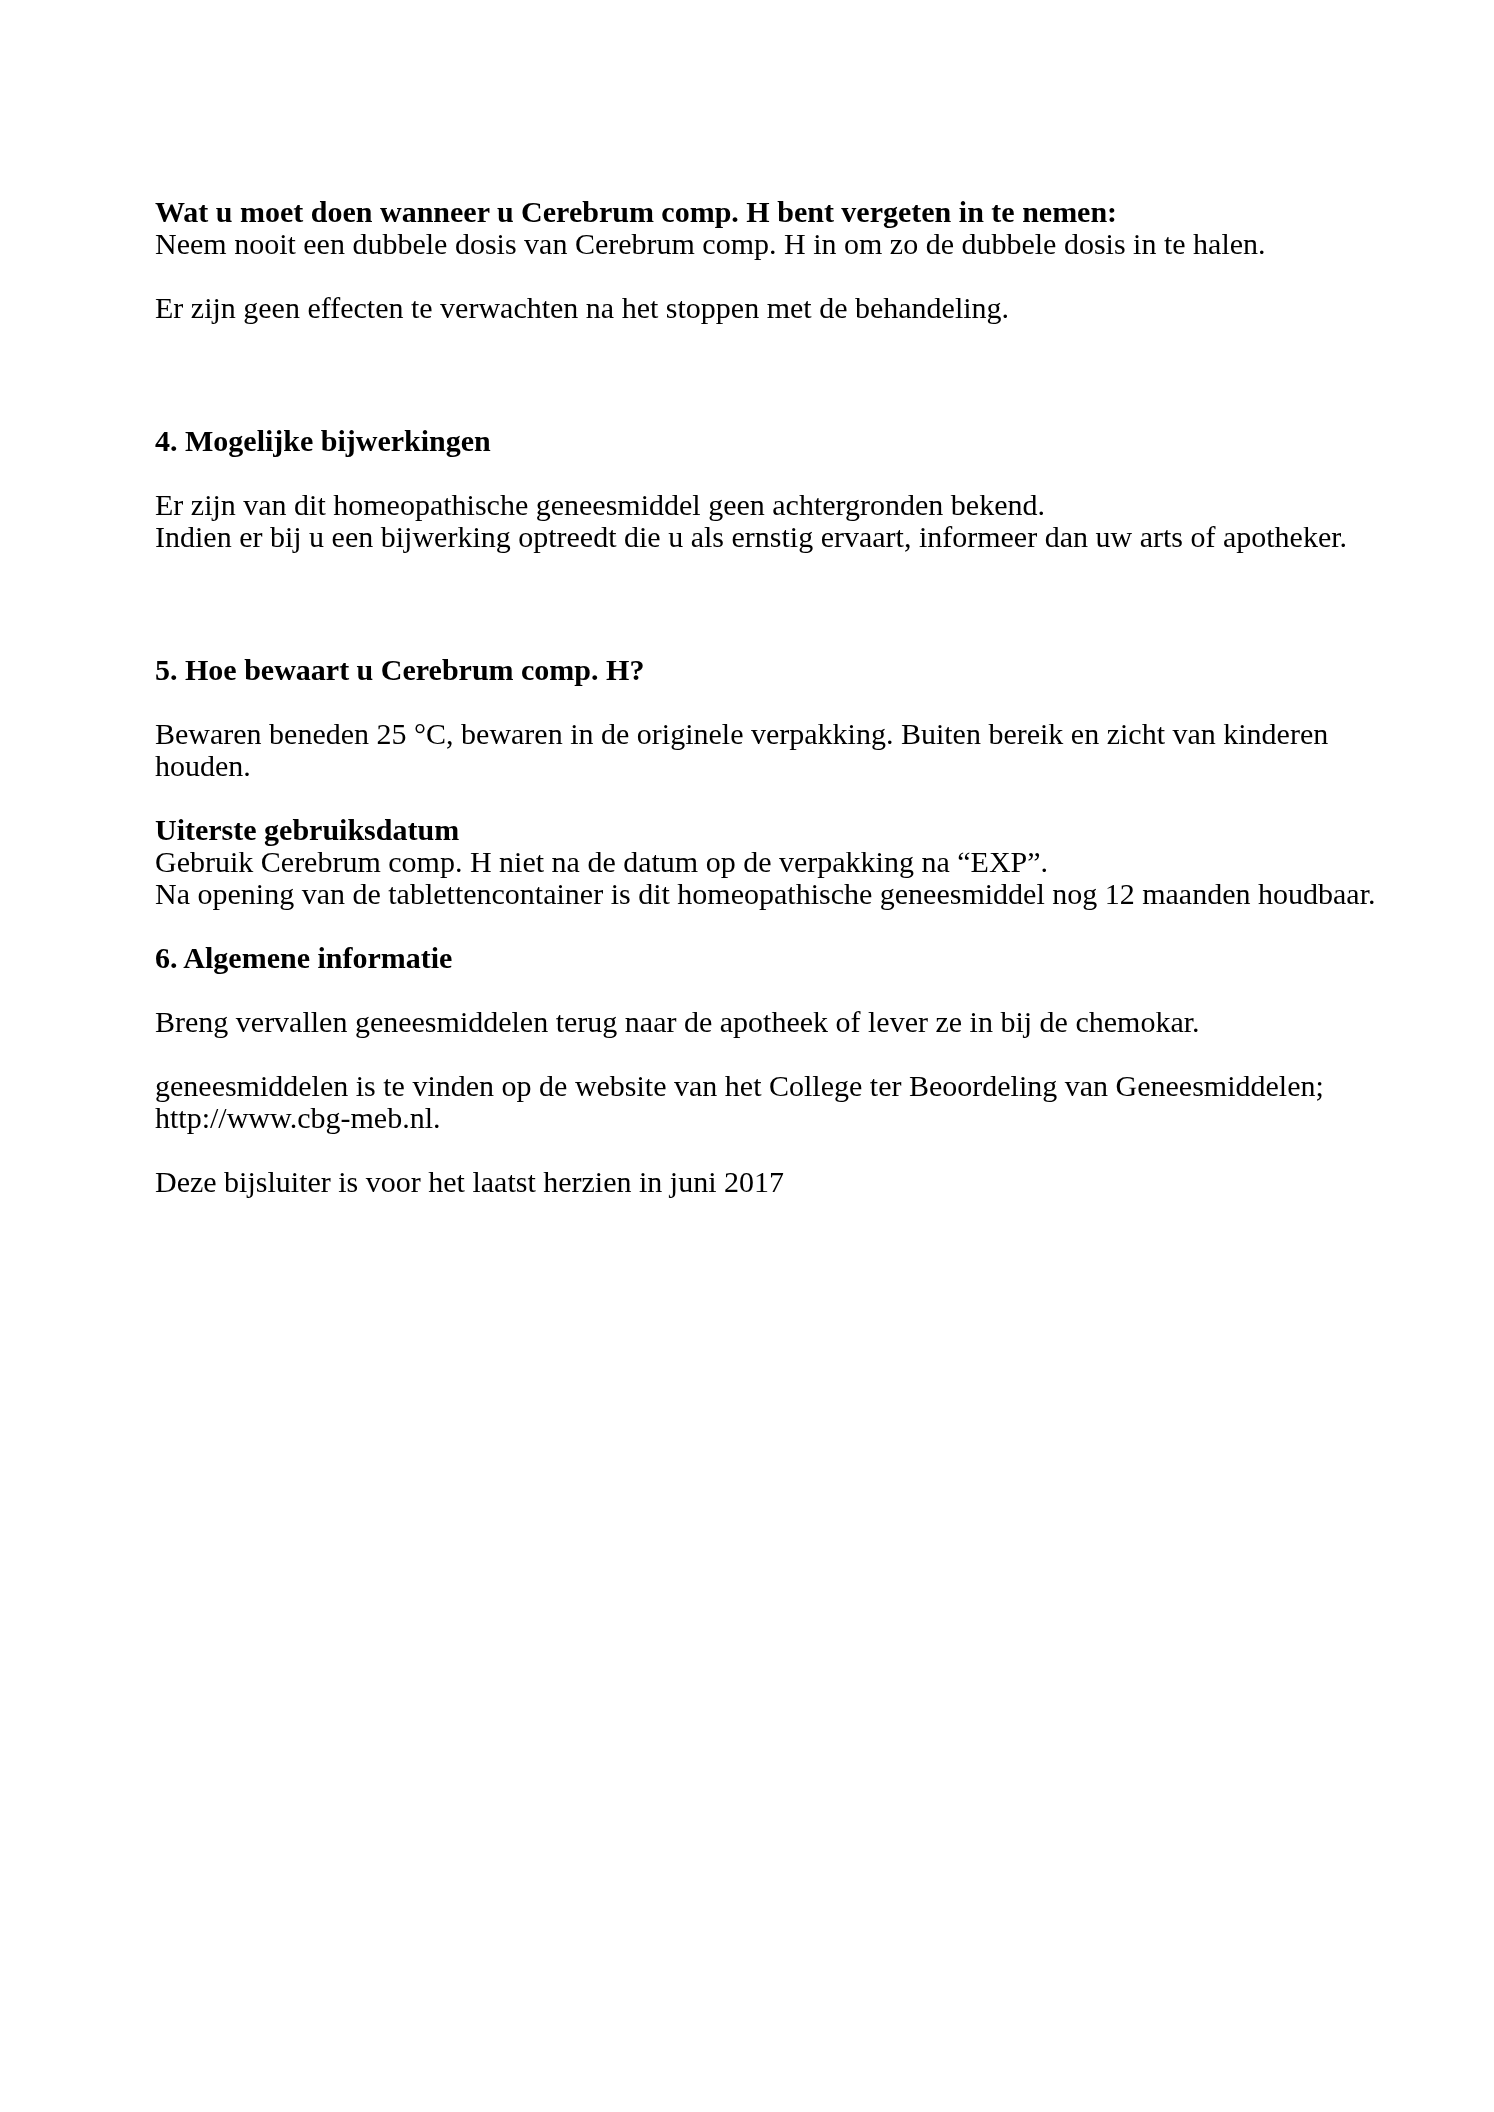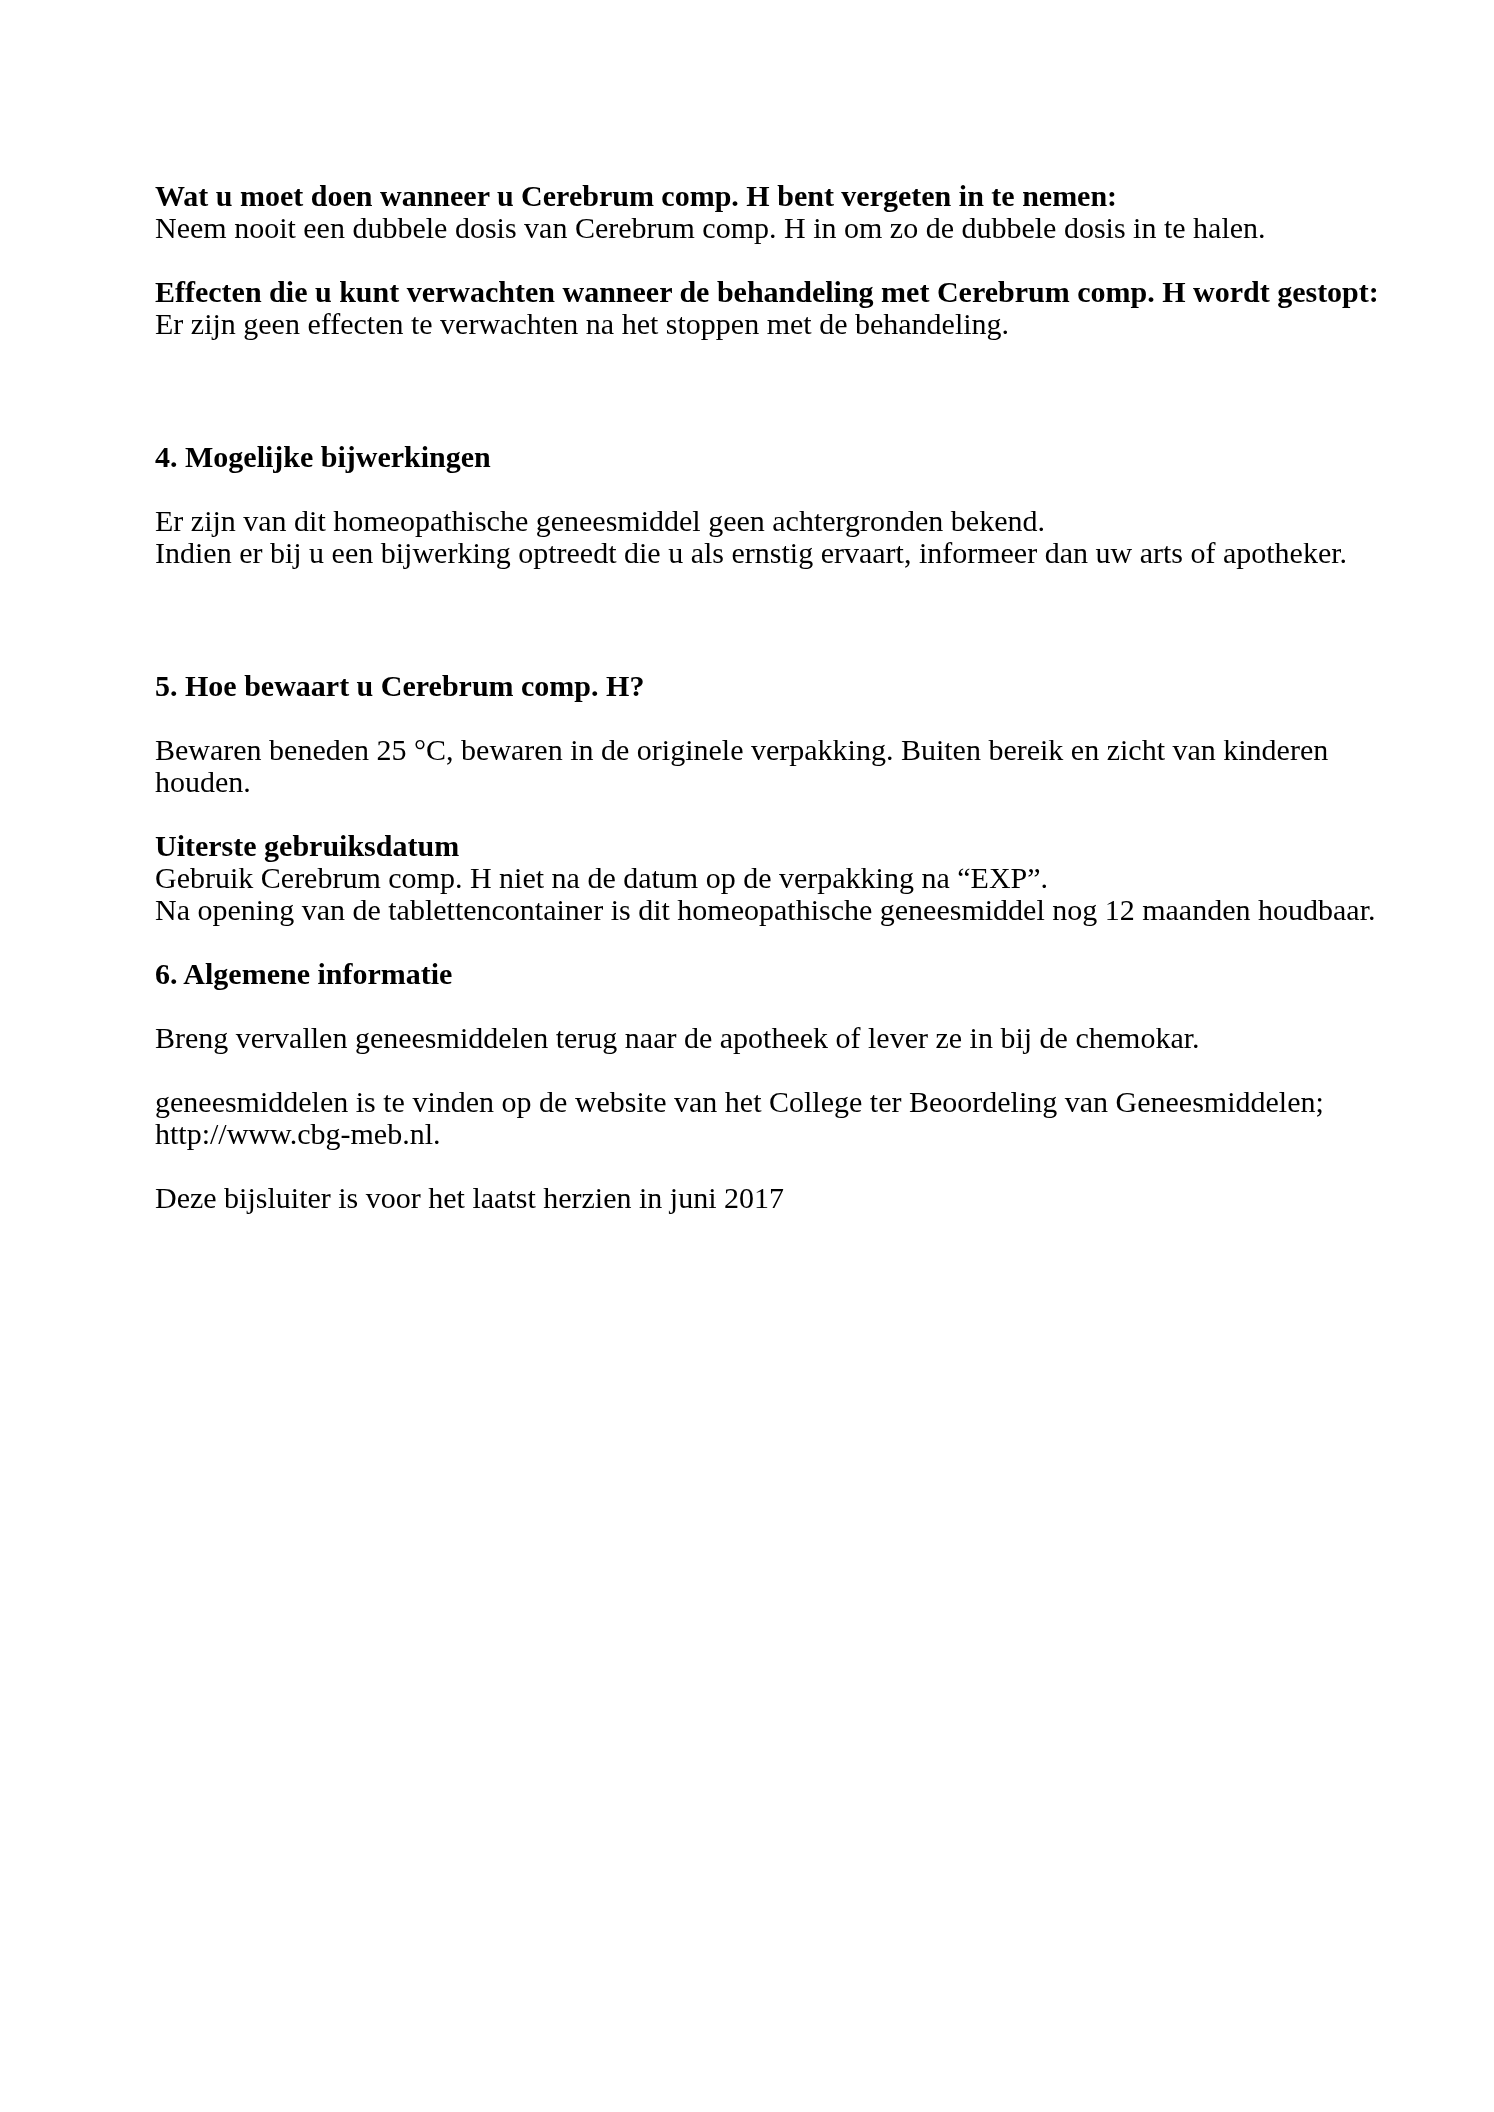--- a/index.html
+++ b/index.html
@@ -11,21 +11,21 @@
     height: 2112px;
     background: #ffffff;
     color: #000000;
     font-family: "Liberation Serif", "DejaVu Serif", serif;
     position: relative;
     overflow: hidden;
   }
   .page-content {
     position: absolute;
     left: 155px;
-    top: 180px;
+    top: 196px;
     width: 1300px;
   }
   .line {
     font-size: 30px;
     line-height: 32px;
     white-space: nowrap;
   }
   .heading {
     font-weight: bold;
   }
@@ -36,21 +36,20 @@
 <body>
 
 <div class="page-content">
 
   <div>
     <div class="line heading">Wat u moet doen wanneer u Cerebrum comp. H bent vergeten in te nemen:</div>
     <div class="line">Neem nooit een dubbele dosis van Cerebrum comp. H in om zo de dubbele dosis in te halen.</div>
   </div>
 
   <div class="gap-1">
-    <div class="line heading">Effecten die u kunt verwachten wanneer de behandeling met Cerebrum comp. H wordt gestopt:</div>
     <div class="line">Er zijn geen effecten te verwachten na het stoppen met de behandeling.</div>
   </div>
 
   <div class="gap-2">
     <div class="line heading">4. Mogelijke bijwerkingen</div>
   </div>
 
   <div class="gap-1">
     <div class="line">Er zijn van dit homeopathische geneesmiddel geen achtergronden bekend.</div>
     <div class="line">Indien er bij u een bijwerking optreedt die u als ernstig ervaart, informeer dan uw arts of apotheker.</div>

